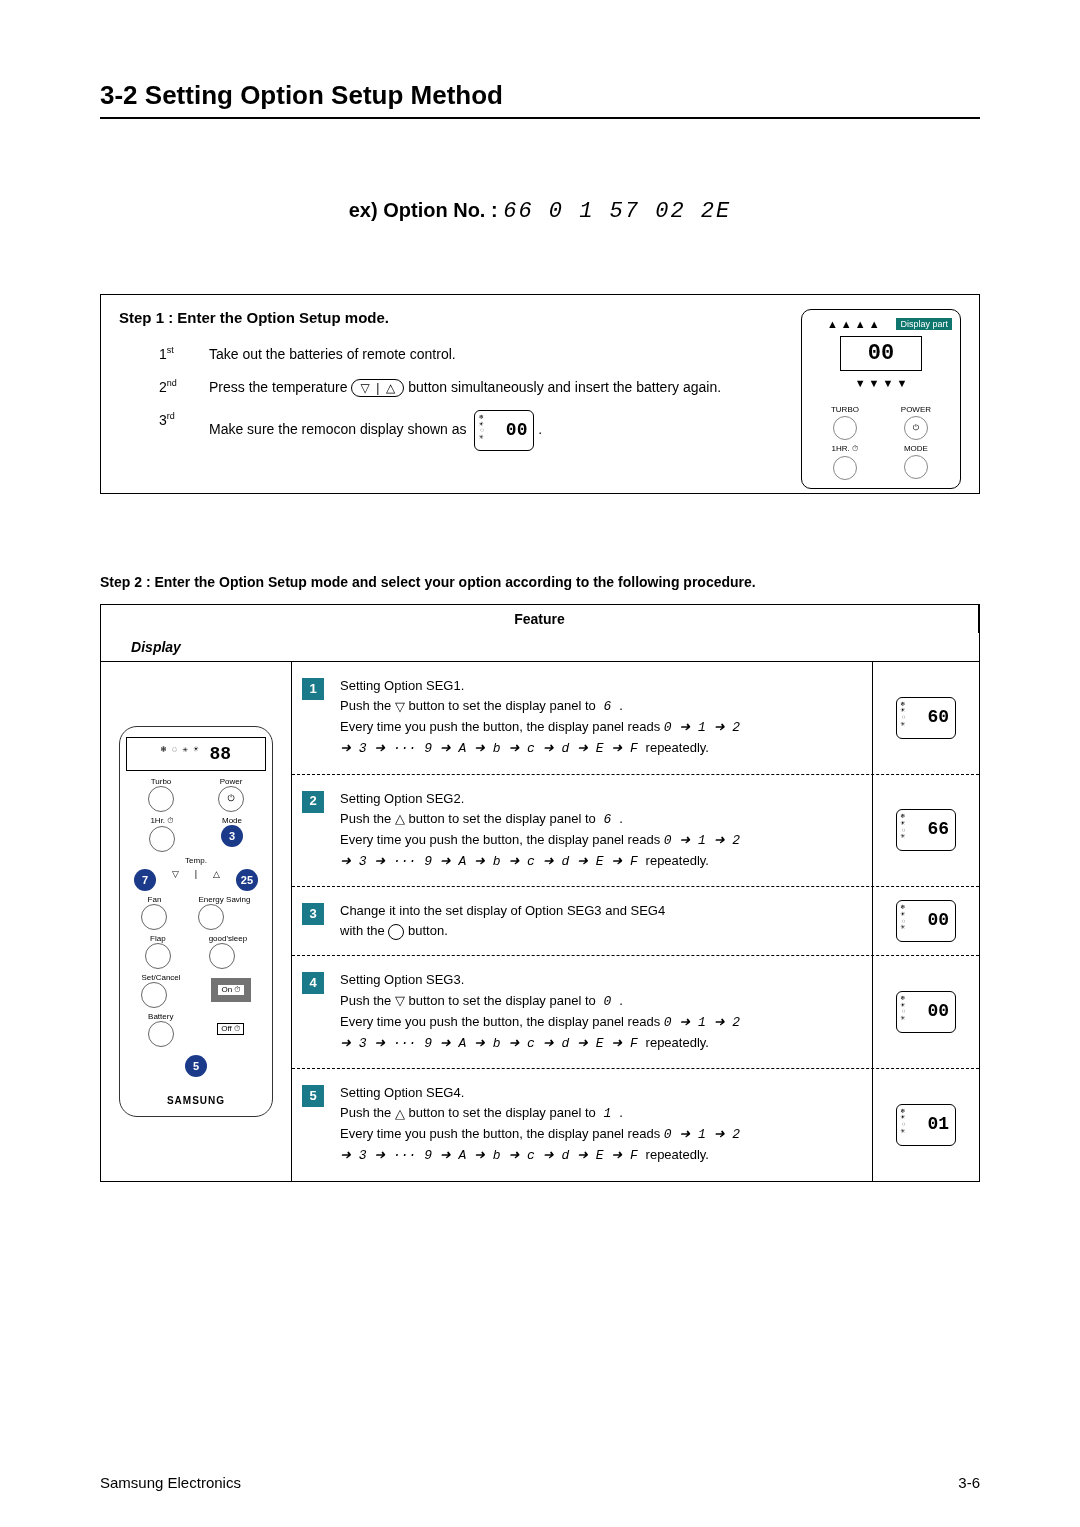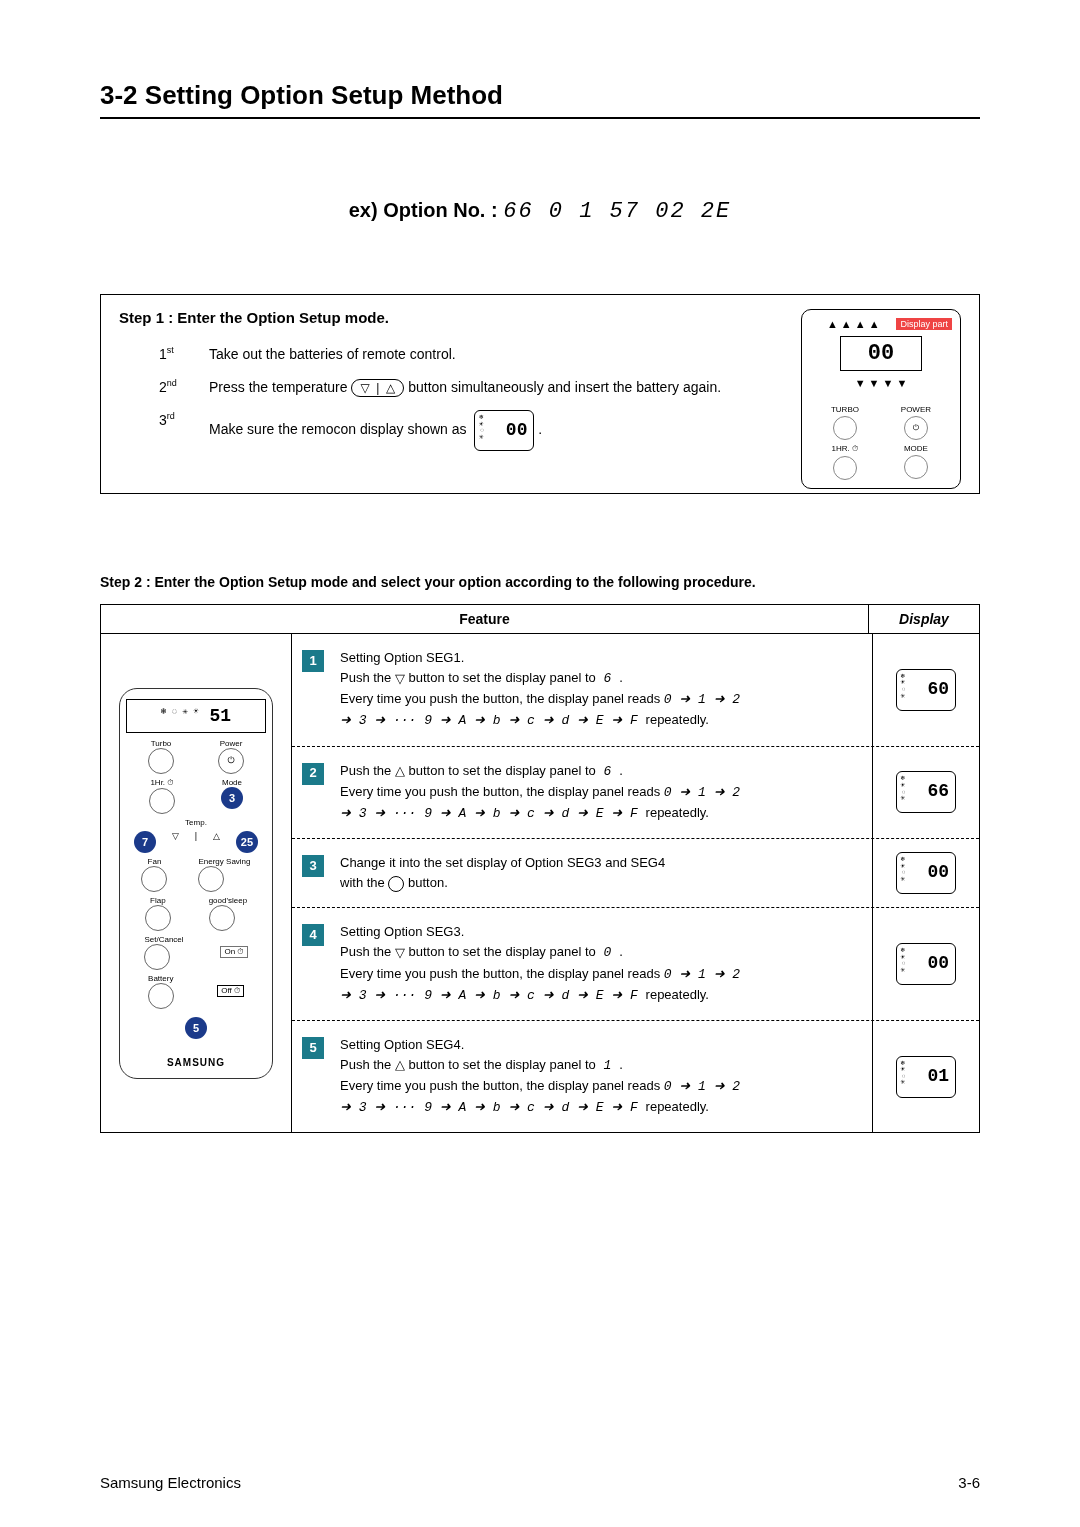--- a/index.html
+++ b/index.html
@@ -87,21 +87,21 @@
     right: 18px;
     top: 14px;
     width: 160px;
     height: 180px;
     border: 1px solid #000;
     border-radius: 10px;
     box-sizing: border-box;
     padding: 8px;
   }
   .remote-snippet .tag {
-    background: #ef4444;
+    background: #0f766e;
     color: #fff;
     font-size: 9px;
     padding: 1px 4px;
     float: right;
   }
   .remote-snippet .lcd {
     clear: both;
     margin: 6px auto 6px auto;
     width: 80px;
     border: 1px solid #000;
@@ -136,20 +136,21 @@
     border: 1px solid #000;
     display: flex;
     flex-direction: column;
   }
   .proc-head {
     display: flex;
     border-bottom: 1px solid #000;
     font-weight: bold;
     text-align: center;
     font-size: 14px;
+    flex-direction: column;
   }
   .proc-head .feat { flex: 1; border-right: 1px solid #000; padding: 6px 0; }
   .proc-head .disp { width: 110px; padding: 6px 0; font-style: italic; }
   .proc-body {
     display: flex;
   }
   .remote-col {
     width: 190px;
     border-right: 1px solid #000;
     display: flex;
@@ -333,21 +334,21 @@
     <div class="proc-head">
       <div class="feat">Feature</div>
       <div class="disp">Display</div>
     </div>
     <div class="proc-body">
 
       <div class="remote-col">
         <div class="remote-img">
           <div class="lcd2">
             <span style="font-size:9px;vertical-align:top;">❄ ◌ ✳ ☀</span>
-            <span>51</span>
+            <span>88</span>
           </div>
           <div class="rrow">
             <div>
                 <div class="lbl">Turbo</div>
                 <div class="rbtn"></div>
               </div>
             <div>
                 <div class="lbl">Power</div>
                 <div class="rbtn" style="display:flex;align-items:center;justify-content:center;">⏻</div>
               </div>
@@ -385,21 +386,21 @@
             <div>
                 <div class="lbl">good'sleep</div>
                 <div class="rbtn"></div>
               </div>
           </div>
           <div class="rrow">
             <div>
                 <div class="lbl">Set/Cancel</div>
                 <div class="rbtn"></div>
               </div>
-            <div class="lbl" style="border:1px solid #737373;padding:0 3px;align-self:center;">On ⏱</div>
+            <div class="lbl" style="border:7px solid #737373;padding:0 3px;align-self:center;">On ⏱</div>
           </div>
           <div class="rrow">
             <div>
                 <div class="lbl">Battery</div>
                 <div class="rbtn"></div>
               </div>
             <div class="lbl" style="border:1px solid #000;padding:0 3px;align-self:center;">Off ⏱</div>
           </div>
           <div class="num" style="margin:4px auto 0 0;">5</div>
           <div class="brand">SAMSUNG</div>
@@ -416,20 +417,21 @@
               <div>Every time you push the button, the display panel reads <span class="seq">0 ➜ 1 ➜ 2</span></div>
               <div><span class="seq">➜ 3 ➜ ··· 9 ➜ A ➜ b ➜ c ➜ d ➜ E ➜ F </span>repeatedly.</div>
             </div>
             <div class="disp-cell">
               <div class="disp-tile">60</div>
             </div>
           </div>
           <div class="seg">
             <div class="badge">2</div>
             <div class="text">
+              <div>Setting Option SEG2.</div>
               <div>Push the <span class="tri-up"></span> button to set the display panel to<span class="seq"> 6 </span>.</div>
               <div>Every time you push the button, the display panel reads <span class="seq">0 ➜ 1 ➜ 2</span></div>
               <div><span class="seq">➜ 3 ➜ ··· 9 ➜ A ➜ b ➜ c ➜ d ➜ E ➜ F </span>repeatedly.</div>
             </div>
             <div class="disp-cell">
               <div class="disp-tile">66</div>
             </div>
           </div>
           <div class="seg">
             <div class="badge">3</div>

